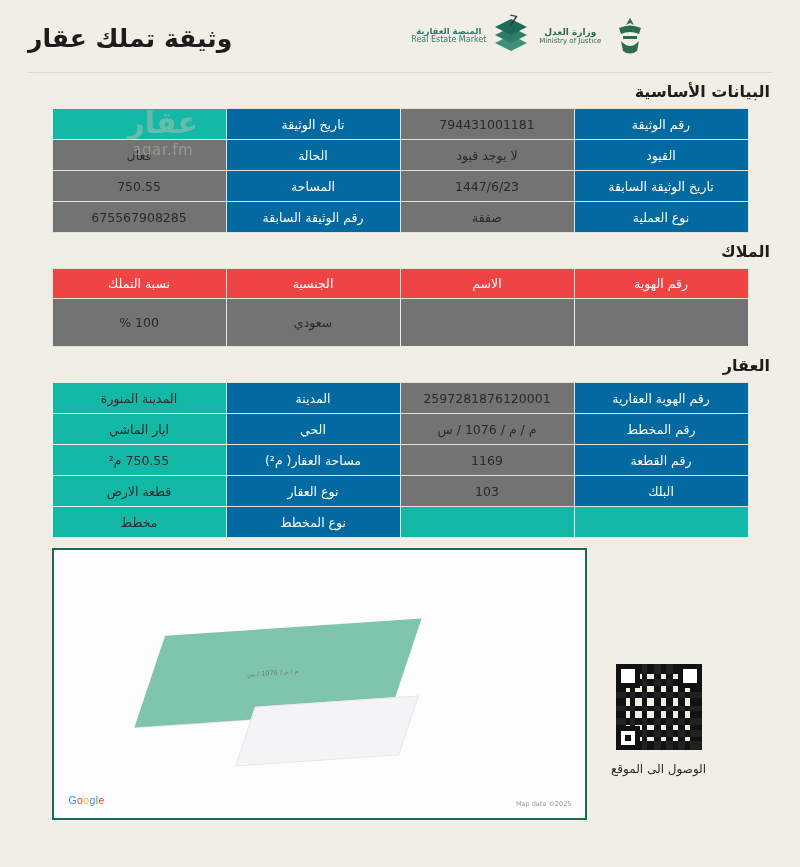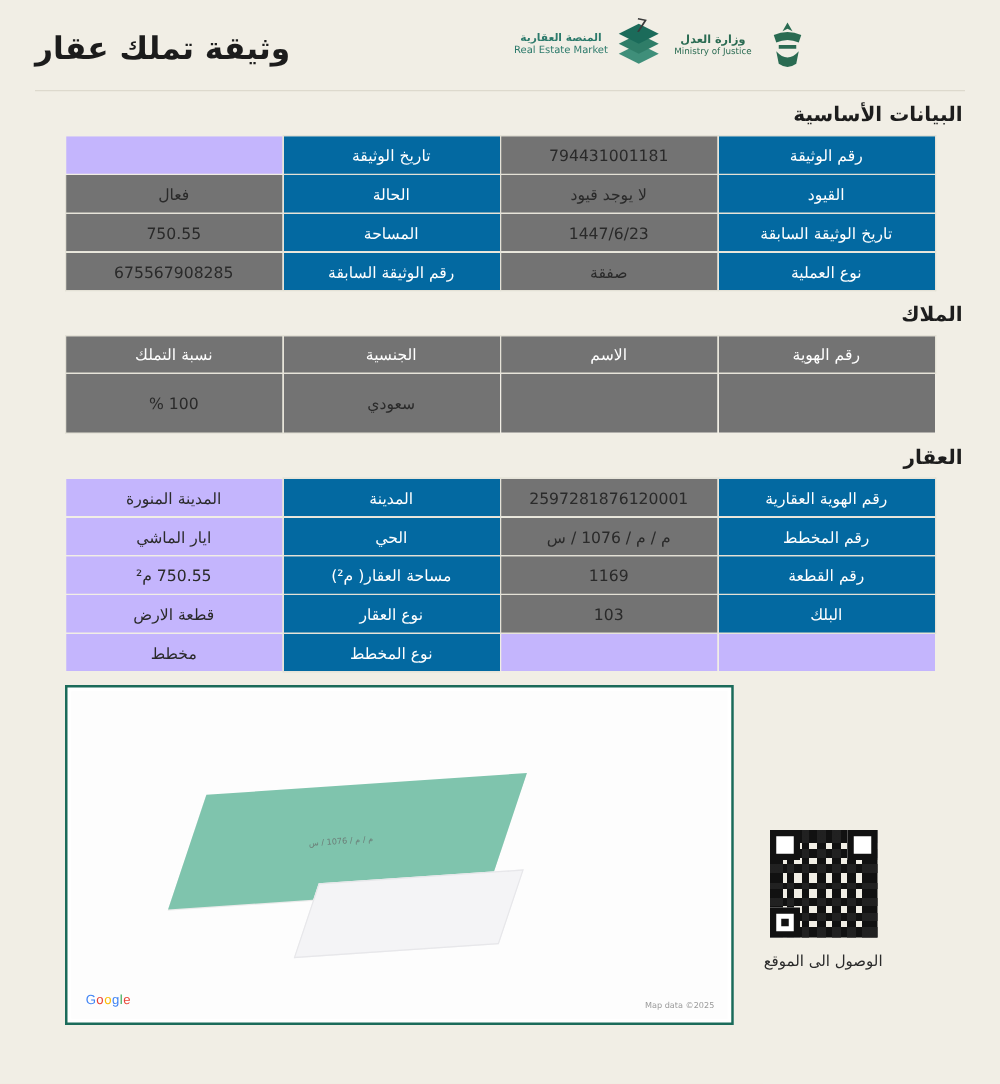--- a/index.html
+++ b/index.html
@@ -99,24 +99,24 @@
     color: #ffffff;
     text-align: center;
     font-weight: normal;
     font-size: 12.5px;
   }
   .val {
     background: #737373;
     color: #2a2a2a;
     text-align: center;
   }
-  .empty-cell { background: #c4b5fd; border-color: #f1eee5 !important; }
+  .empty-cell { background: #14b8a6; border-color: #f1eee5 !important; }
   
   .tbl-owner td.hd {
-    background: #737373;
+    background: #ef4444;
     color: #fff;
     text-align: center;
     height: 30px;
   }
   .tbl-owner td.cell {
     background: #737373;
     color: #2a2a2a;
     text-align: center;
     height: 48px;
   }
@@ -237,20 +237,24 @@
     margin-top: 12px;
     font-size: 12px;
     color: #2a2a2a;
   }
 </style>
 </head>
 <body>
 
 <div class="page">
 
+  <div class="watermark">
+    <div class="wm-ar">عقار</div>
+    <div class="wm-en">aqar.fm</div>
+  </div>
 
   <div class="header">
     <div class="logos">
       <div class="logo-moj">
         <svg class="stack-icon" width="34" height="40" viewBox="0 0 34 40">
           <path d="M17 2 L21 9 L17 7 L13 9 Z" fill="#2a6b52"></path>
           <path d="M6 12 q11 -5 22 0 l-2 6 q-9 -4 -18 0 z" fill="#2a6b52"></path>
           <path d="M10 20 h14 v3 h-14 z" fill="#2a6b52"></path>
           <path d="M8 25 q9 10 18 0 l-2 10 q-7 5 -14 0 z" fill="#2a6b52"></path>
         </svg>

